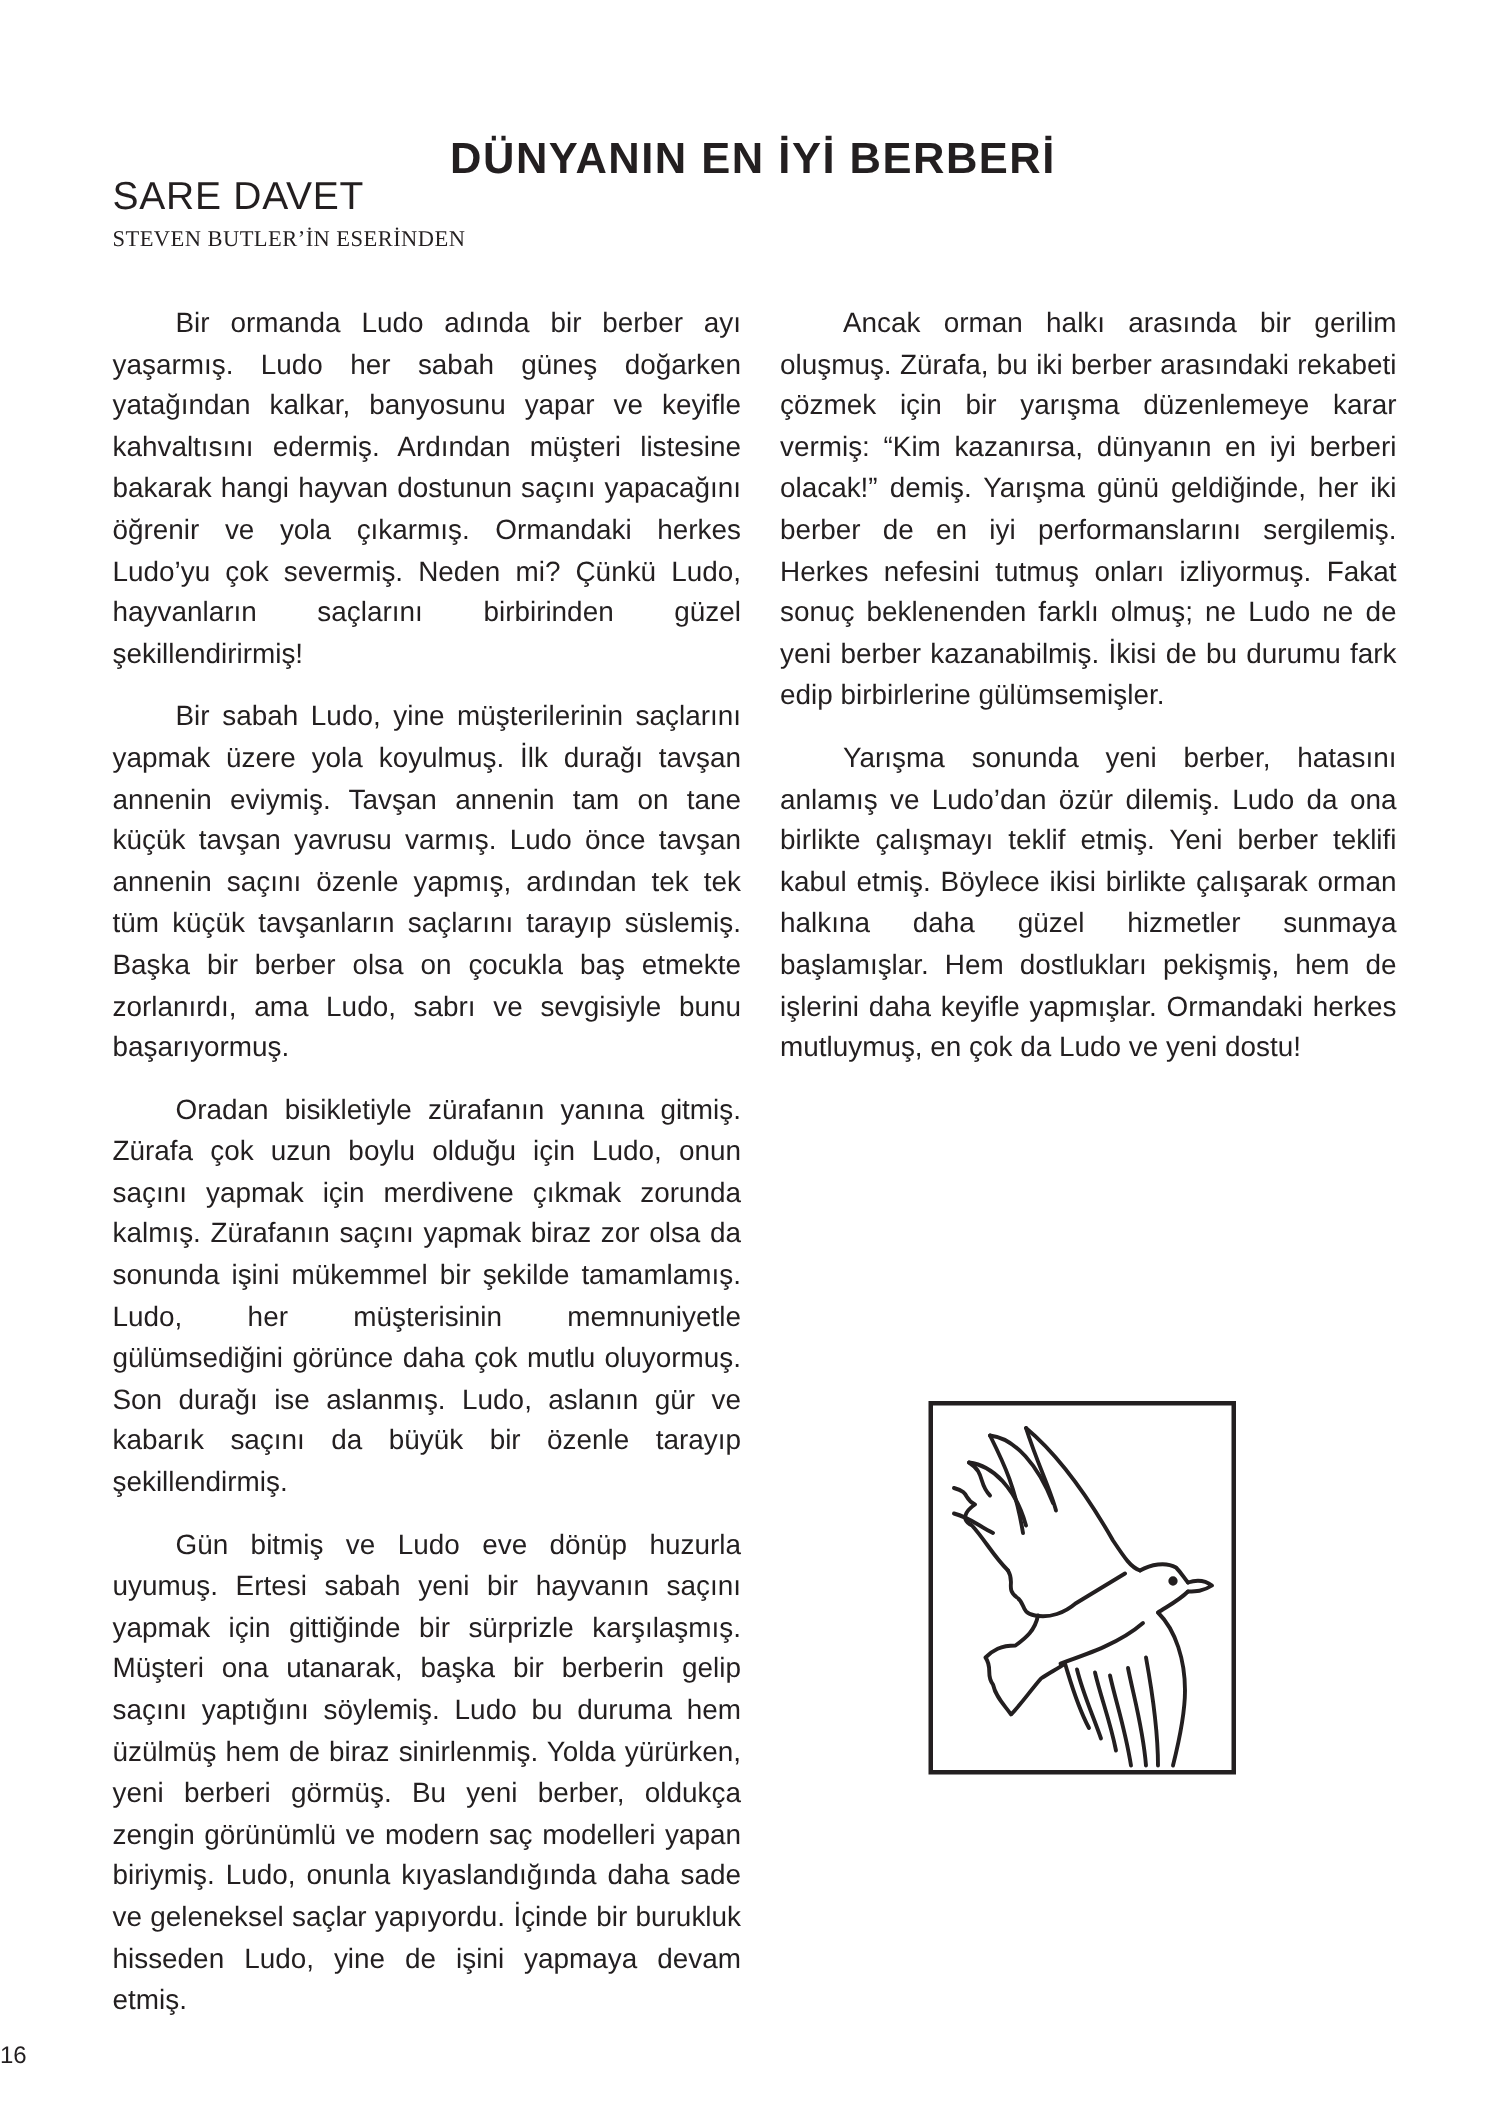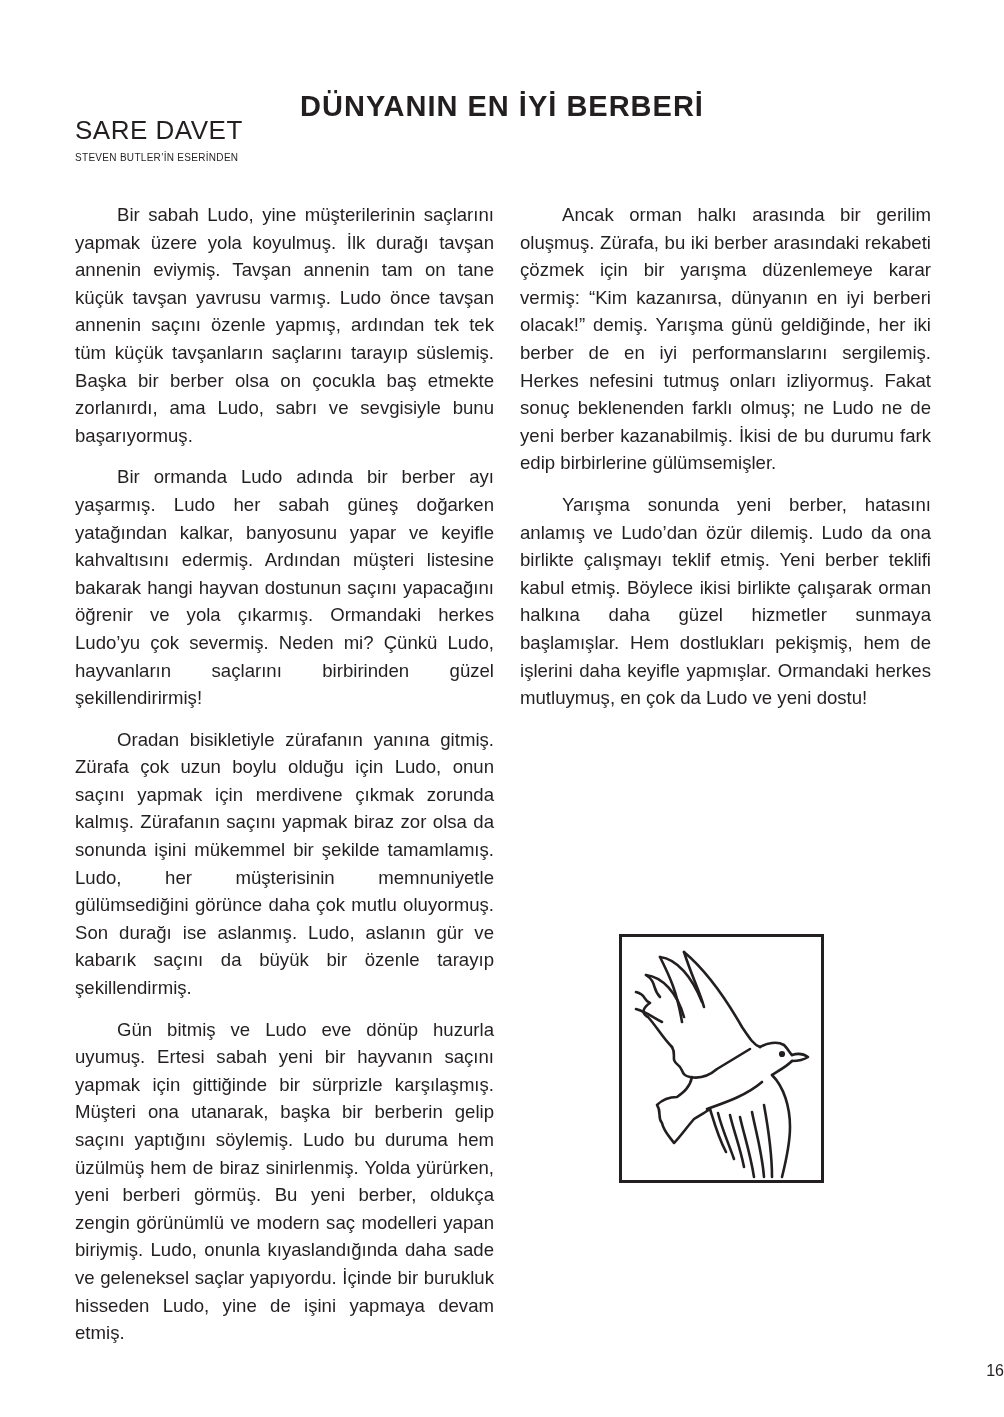--- a/index.html
+++ b/index.html
@@ -2,41 +2,41 @@
 <html><head>
 <meta charset="utf-8">
 <style>
   html, body { margin:0; padding:0; background:#ffffff; }
   body { width:1004px; height:1417px; position:relative; overflow:hidden;
          font-family:"Liberation Sans", "DejaVu Sans", sans-serif; color:#231f20; }
   .title { position:absolute; left:0; width:1004px; top:71px; text-align:center;
            font-size:29px; font-weight:bold; letter-spacing:1px; margin-left:-2px; }
   .title span { display:inline-block; padding-left:4px; }
   .author { position:absolute; left:75px; top:115px; font-size:26px; letter-spacing:0.5px; }
-  .source { position:absolute; left:75px; top:152px; font-size:10px; letter-spacing:0.3px; }
+  .source { position:absolute; left:75px; top:152px; font-size:15px; letter-spacing:0.3px;font-family:Liberation Serif, serif; }
   .col { position:absolute; top:201px; width:419px; font-size:18.6px; line-height:27.6px;
          text-align:justify; hyphens:manual; }
   .col.left { left:75px; }
   .col.right { left:520px; width:411px; }
   .col p { margin:0 0 14px 0; text-indent:42px; }
   .figure { position:absolute; left:619px; top:934px; width:199px; height:243px;
             border:3px solid #231f20; background:#fff; }
   .figure svg { width:100%; height:100%; display:block; }
-  .page-num { position:absolute; left:0; width:1004px; top:1362px; text-align:right; font-size:16px; }
+  .page-num { position:absolute; left:0; width:1004px; top:1362px; text-align:left; font-size:16px; }
 </style>
 </head>
 <body>
 
 <h1 class="title"><span>DÜNYANIN EN İYİ BERBERİ</span></h1>
 <div class="author">SARE DAVET</div>
 <div class="source">STEVEN BUTLER’İN ESERİNDEN</div>
 
 <div class="col left">
+  <p>Bir ormanda Ludo adında bir berber ayı yaşarmış. Ludo her sabah güneş doğarken yatağından kalkar, banyosunu yapar ve keyifle kahvaltısını edermiş. Ardından müşteri listesine bakarak hangi hayvan dostunun saçını yapacağını öğrenir ve yola çıkarmış. Ormandaki herkes Ludo’yu çok severmiş. Neden mi? Çünkü Ludo, hayvanların saçlarını birbirinden güzel şekillendirirmiş!</p>
   <p>Bir sabah Ludo, yine müşterilerinin saçlarını yapmak üzere yola koyulmuş. İlk durağı tavşan annenin eviymiş. Tavşan annenin tam on tane küçük tavşan yavrusu varmış. Ludo önce tavşan annenin saçını özenle yapmış, ardından tek tek tüm küçük tavşanların saçlarını tarayıp süslemiş. Başka bir berber olsa on çocukla baş etmekte zorlanırdı, ama Ludo, sabrı ve sevgisiyle bunu başarıyormuş.</p>
-  <p>Bir ormanda Ludo adında bir berber ayı yaşarmış. Ludo her sabah güneş doğarken yatağından kalkar, banyosunu yapar ve keyifle kahvaltısını edermiş. Ardından müşteri listesine bakarak hangi hayvan dostunun saçını yapacağını öğrenir ve yola çıkarmış. Ormandaki herkes Ludo’yu çok severmiş. Neden mi? Çünkü Ludo, hayvanların saçlarını birbirinden güzel şekillendirirmiş!</p>
   <p>Oradan bisikletiyle zürafanın yanına gitmiş. Zürafa çok uzun boylu olduğu için Ludo, onun saçını yapmak için merdivene çıkmak zorunda kalmış. Zürafanın saçını yapmak biraz zor olsa da sonunda işini mükemmel bir şekilde tamamlamış. Ludo, her müşterisinin memnuniyetle gülümsediğini görünce daha çok mutlu oluyormuş. Son durağı ise aslanmış. Ludo, aslanın gür ve kabarık saçını da büyük bir özenle tarayıp şekillendirmiş.</p>
   <p>Gün bitmiş ve Ludo eve dönüp huzurla uyumuş. Ertesi sabah yeni bir hayvanın saçını yapmak için gittiğinde bir sürprizle karşılaşmış. Müşteri ona utanarak, başka bir berberin gelip saçını yaptığını söylemiş. Ludo bu duruma hem üzülmüş hem de biraz sinirlenmiş. Yolda yürürken, yeni berberi görmüş. Bu yeni berber, oldukça zengin görünümlü ve modern saç modelleri yapan biriymiş. Ludo, onunla kıyaslandığında daha sade ve geleneksel saçlar yapıyordu. İçinde bir burukluk hisseden Ludo, yine de işini yapmaya devam etmiş.</p>
 </div>
 
 <div class="col right">
   <p>Ancak orman halkı arasında bir gerilim oluşmuş. Zürafa, bu iki berber arasındaki rekabeti çözmek için bir yarışma düzenlemeye karar vermiş: “Kim kazanırsa, dünyanın en iyi berberi olacak!” demiş. Yarışma günü geldiğinde, her iki berber de en iyi performanslarını sergilemiş. Herkes nefesini tutmuş onları izliyormuş. Fakat sonuç beklenenden farklı olmuş; ne Ludo ne de yeni berber kazanabilmiş. İkisi de bu durumu fark edip birbirlerine gülümsemişler.</p>
   <p>Yarışma sonunda yeni berber, hatasını anlamış ve Ludo’dan özür dilemiş. Ludo da ona birlikte çalışmayı teklif etmiş. Yeni berber teklifi kabul etmiş. Böylece ikisi birlikte çalışarak orman halkına daha güzel hizmetler sunmaya başlamışlar. Hem dostlukları pekişmiş, hem de işlerini daha keyifle yapmışlar. Ormandaki herkes mutluymuş, en çok da Ludo ve yeni dostu!</p>
 </div>
 
 <div class="figure">

